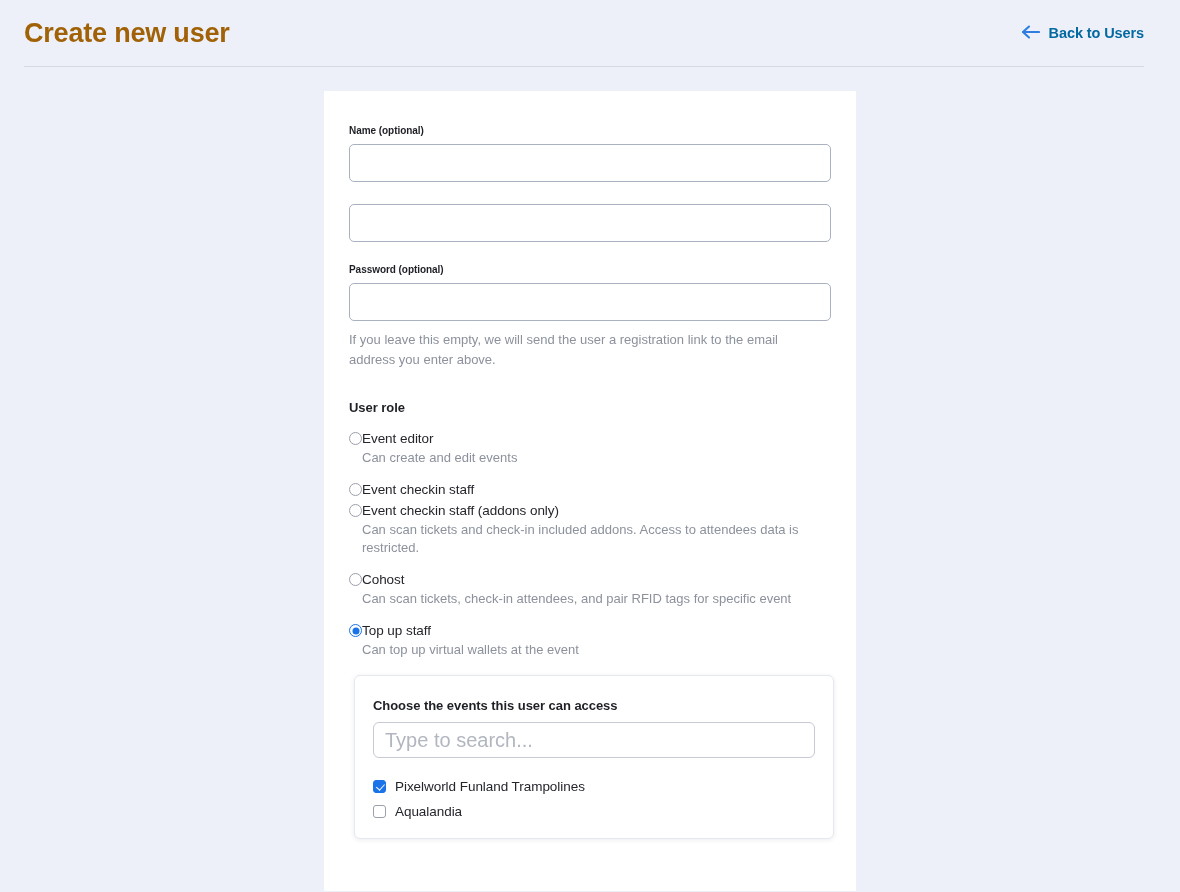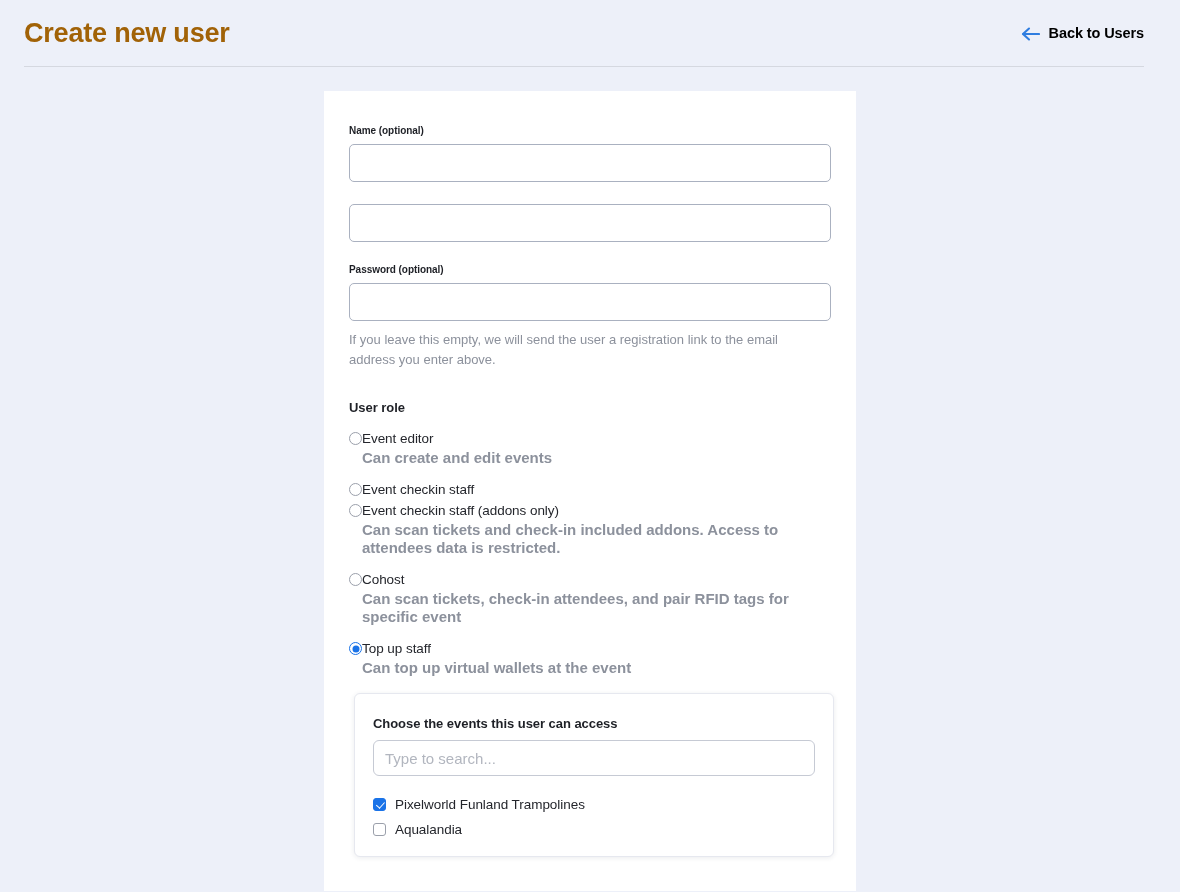--- a/index.html
+++ b/index.html
@@ -29,23 +29,23 @@
 
   .page-title {
     font-size: 27px;
     font-weight: 700;
     letter-spacing: -0.2px;
     color: #a16207;
   }
 
   .back-link {
     display: inline-flex;
-    align-items: flex-end;
+    align-items: flex-start;
     gap: 9px;
-    color: #000000;
+    color: #0369a1;
     font-size: 14.5px;
     font-weight: 700;
     text-decoration: none;
     cursor: pointer;
     letter-spacing: -0.1px;
   }
   .back-link .arrow-icon {
     display: inline-flex;
     align-items: center;
   }
@@ -148,27 +148,26 @@
   .radio-text { flex: 1 1 auto; }
 
   .radio-label {
     font-size: 13.5px;
     color: #24262c;
     line-height: 17px;
     letter-spacing: -0.05px;
   }
 
   .radio-desc {
-    font-size: 15px;
+    font-size: 13px;
     line-height: 18px;
     color: #8c919c;
     margin-top: 2px;
     margin-bottom: 10px;
     max-width: 470px;
-    font-weight: bold;
   }
 
   
   .events-panel {
     margin-top: 16px;
     margin-left: 5px;
     width: 480px;
     background: #ffffff;
     border: 1px solid #e6e8ef;
     border-radius: 6px;
@@ -184,21 +183,21 @@
     letter-spacing: -0.05px;
   }
 
   .search-input {
     display: block;
     width: 100%;
     height: 36px;
     border: 1.3px solid #c6cad4;
     border-radius: 6px;
     padding: 0 11px;
-    font-size: 15px;
+    font-size: 20px;
     font-family: "Liberation Sans", sans-serif;
     color: #22242a;
     outline: none;
     background: #fff;
   }
   .search-input::placeholder { color: #b2b6bf; }
 
   .event-list { margin-top: 16px; }
 
   .event-row {

